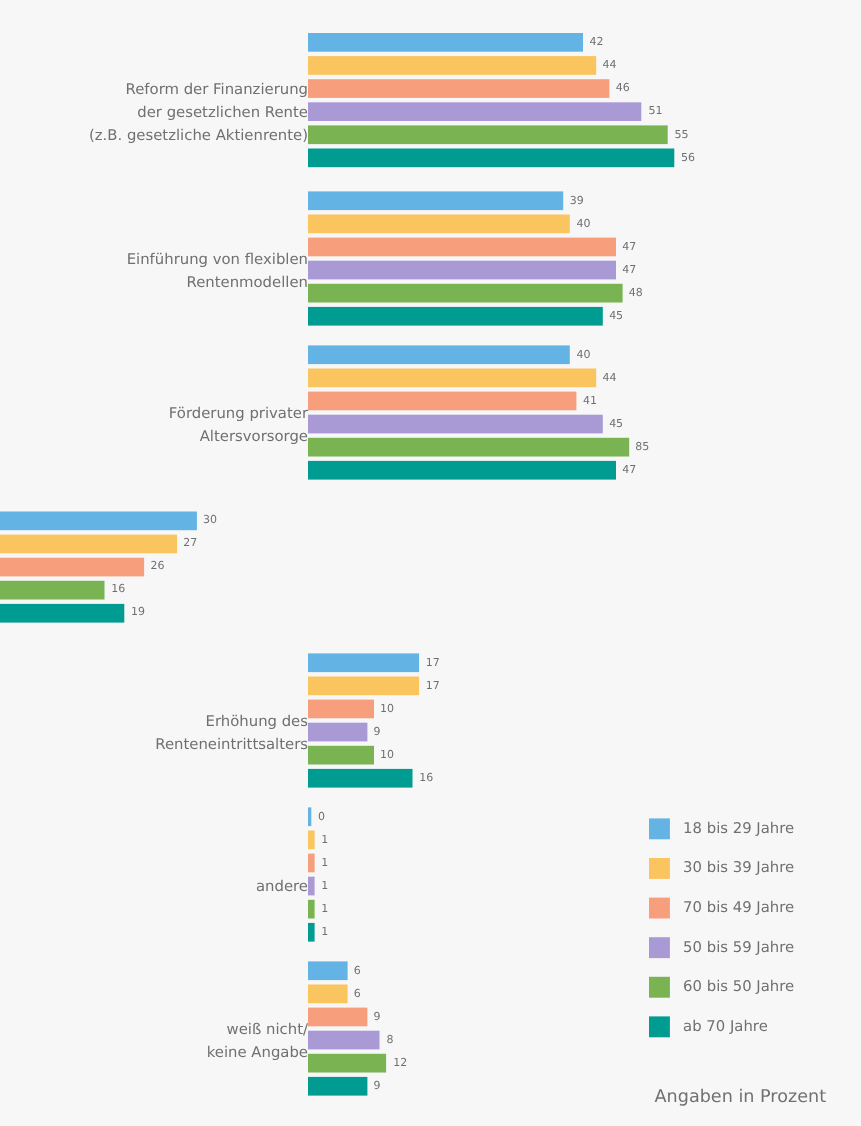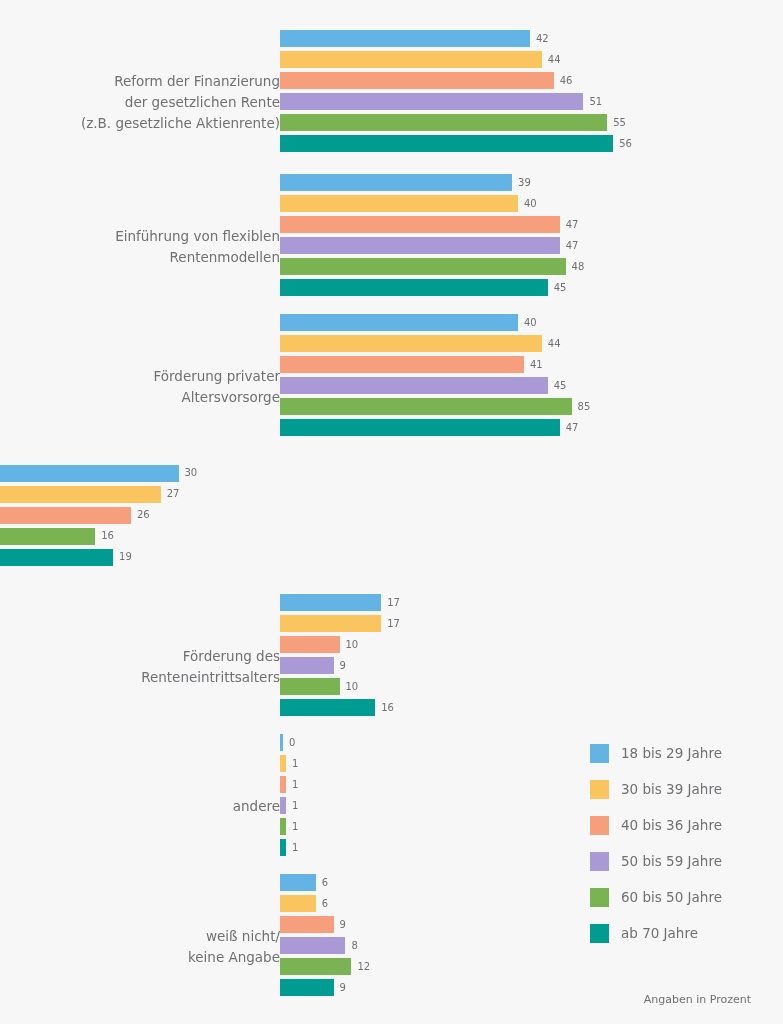--- a/index.html
+++ b/index.html
@@ -81,21 +81,21 @@
     margin-right: 12px;
   }
   .legend-label {
     font-size: 13.5px;
     color: #6f7072;
   }
   .footnote {
     position: absolute;
     right: 32px;
     bottom: 18px;
-    font-size: 11px;
+    font-size: 16px;
     color: #6f7072;
   }
 </style>
 </head>
 <body>
 
 <div id="chart-root">
     <div class="group" style="top: 28px; height: 126px;">
       <div class="cat-label">Reform der Finanzierung
 der gesetzlichen Rente
@@ -205,21 +205,21 @@
           <div class="bar" style="width: 95.2px; background: rgb(121, 179, 82);"></div>
           <span class="bar-value">16</span>
         </div>
         <div class="barrow">
           <div class="bar" style="width: 113.05px; background: rgb(0, 155, 145);"></div>
           <span class="bar-value">19</span>
         </div>
       </div>
     </div>
     <div class="group" style="top: 592px; height: 126px;">
-      <div class="cat-label">Förderung des
+      <div class="cat-label">Erhöhung des
 Renteneintrittsalters</div>
       <div class="bars">
         <div class="barrow">
           <div class="bar" style="width: 101.15px; background: rgb(99, 179, 228);"></div>
           <span class="bar-value">17</span>
         </div>
         <div class="barrow">
           <div class="bar" style="width: 101.15px; background: rgb(250, 196, 94);"></div>
           <span class="bar-value">17</span>
         </div>
@@ -304,21 +304,21 @@
       <div class="legend-item">
         <span class="legend-swatch" style="background: rgb(99, 179, 228);"></span>
         <span class="legend-label">18 bis 29 Jahre</span>
       </div>
       <div class="legend-item">
         <span class="legend-swatch" style="background: rgb(250, 196, 94);"></span>
         <span class="legend-label">30 bis 39 Jahre</span>
       </div>
       <div class="legend-item">
         <span class="legend-swatch" style="background: rgb(247, 158, 124);"></span>
-        <span class="legend-label">40 bis 36 Jahre</span>
+        <span class="legend-label">70 bis 49 Jahre</span>
       </div>
       <div class="legend-item">
         <span class="legend-swatch" style="background: rgb(169, 154, 214);"></span>
         <span class="legend-label">50 bis 59 Jahre</span>
       </div>
       <div class="legend-item">
         <span class="legend-swatch" style="background: rgb(121, 179, 82);"></span>
         <span class="legend-label">60 bis 50 Jahre</span>
       </div>
       <div class="legend-item">

